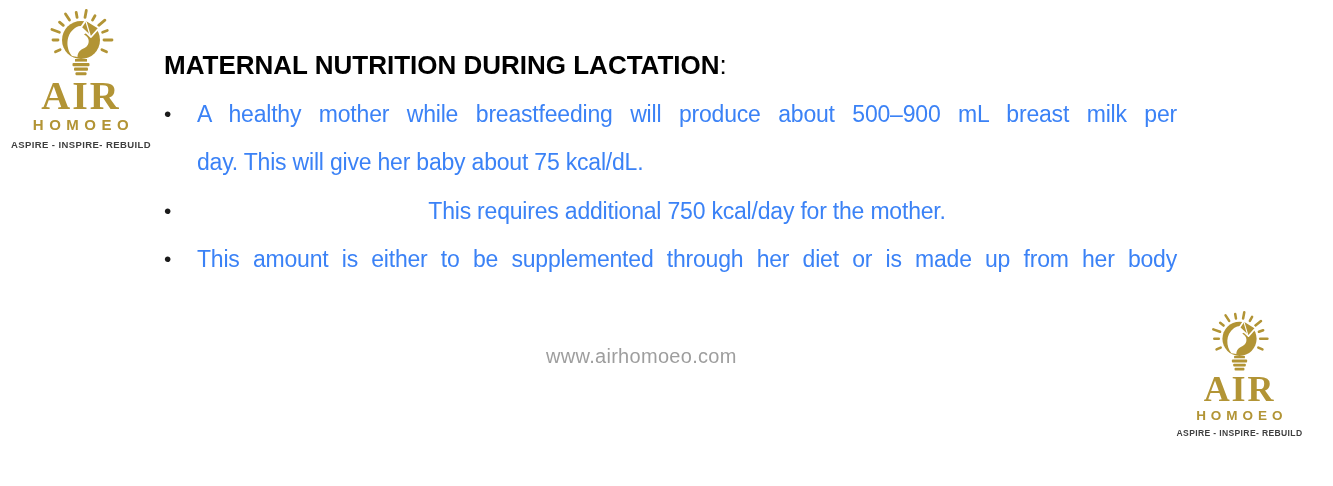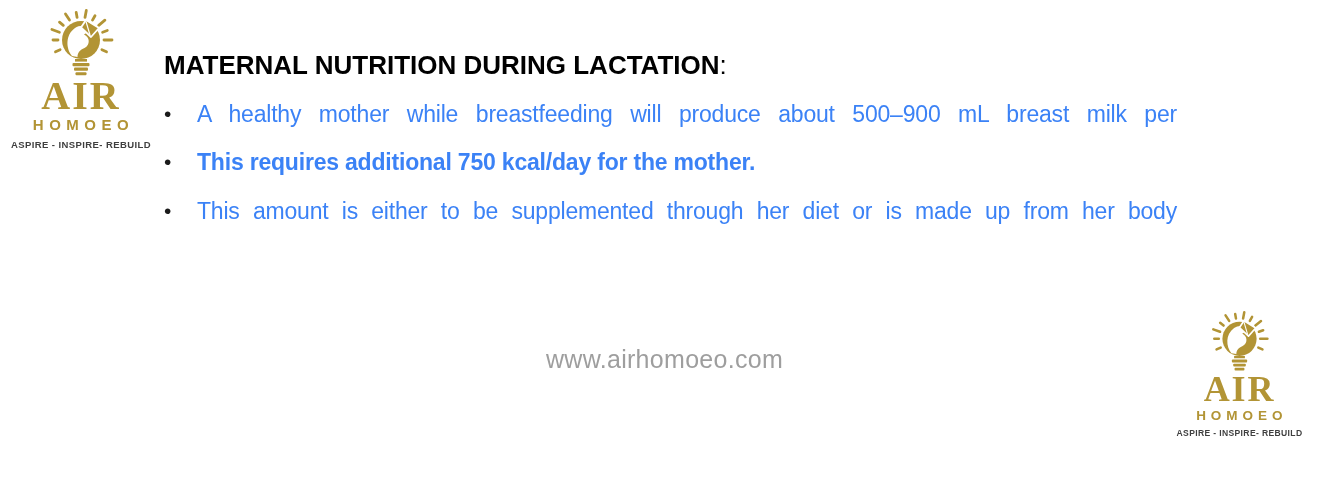--- a/index.html
+++ b/index.html
@@ -26,26 +26,26 @@
   .title-colon{font-weight:400;}
   .marker{
     flex:0 0 33px;width:33px;font-size:21px;color:#1a1a1a;
     line-height:48.5px;
   }
   .text{
     flex:1;font-size:23px;letter-spacing:-0.2px;color:#3b82f6;
     line-height:48.5px;white-space:normal;
   }
   .j{text-align:justify;text-align-last:justify;}
-  .b{font-weight:bold;}
+  .b{font-weight:normal;text-align:center;}
 
   
   .watermark{
     position:absolute;left:546px;top:345px;
-    font-size:25px;color:#9e9e9e;letter-spacing:0.3px;
+    font-size:20px;color:#9e9e9e;letter-spacing:0.3px;
   }
 
   
   .logo{
     position:absolute;width:150px;text-align:center;
     user-select:none;
   }
   .logo-tl{left:6px;top:8px;}
   .logo-br{left:1172px;top:310px;transform:scale(0.9);transform-origin:top left;}
   .logo svg{display:block;margin:0 auto;}
@@ -104,20 +104,24 @@
 
     <div class="line title-row">
       <h1><span>MATERNAL NUTRITION DURING LACTATION</span><span class="title-colon">:</span></h1>
     </div>
 
     <div class="line">
       <span class="marker">•</span>
       <span class="text j">A healthy mother while breastfeeding will produce about 500–900 mL breast milk per</span>
     </div>
 
+    <div class="line">
+      <span class="marker"></span>
+      <span class="text">day. This will give her baby about 75 kcal/dL.</span>
+    </div>
 
     <div class="line">
       <span class="marker">•</span>
       <span class="text b">This requires additional 750 kcal/day for the mother.</span>
     </div>
 
     <div class="line">
       <span class="marker">•</span>
       <span class="text j">This amount is either to be supplemented through her diet or is made up from her body</span>
     </div>

